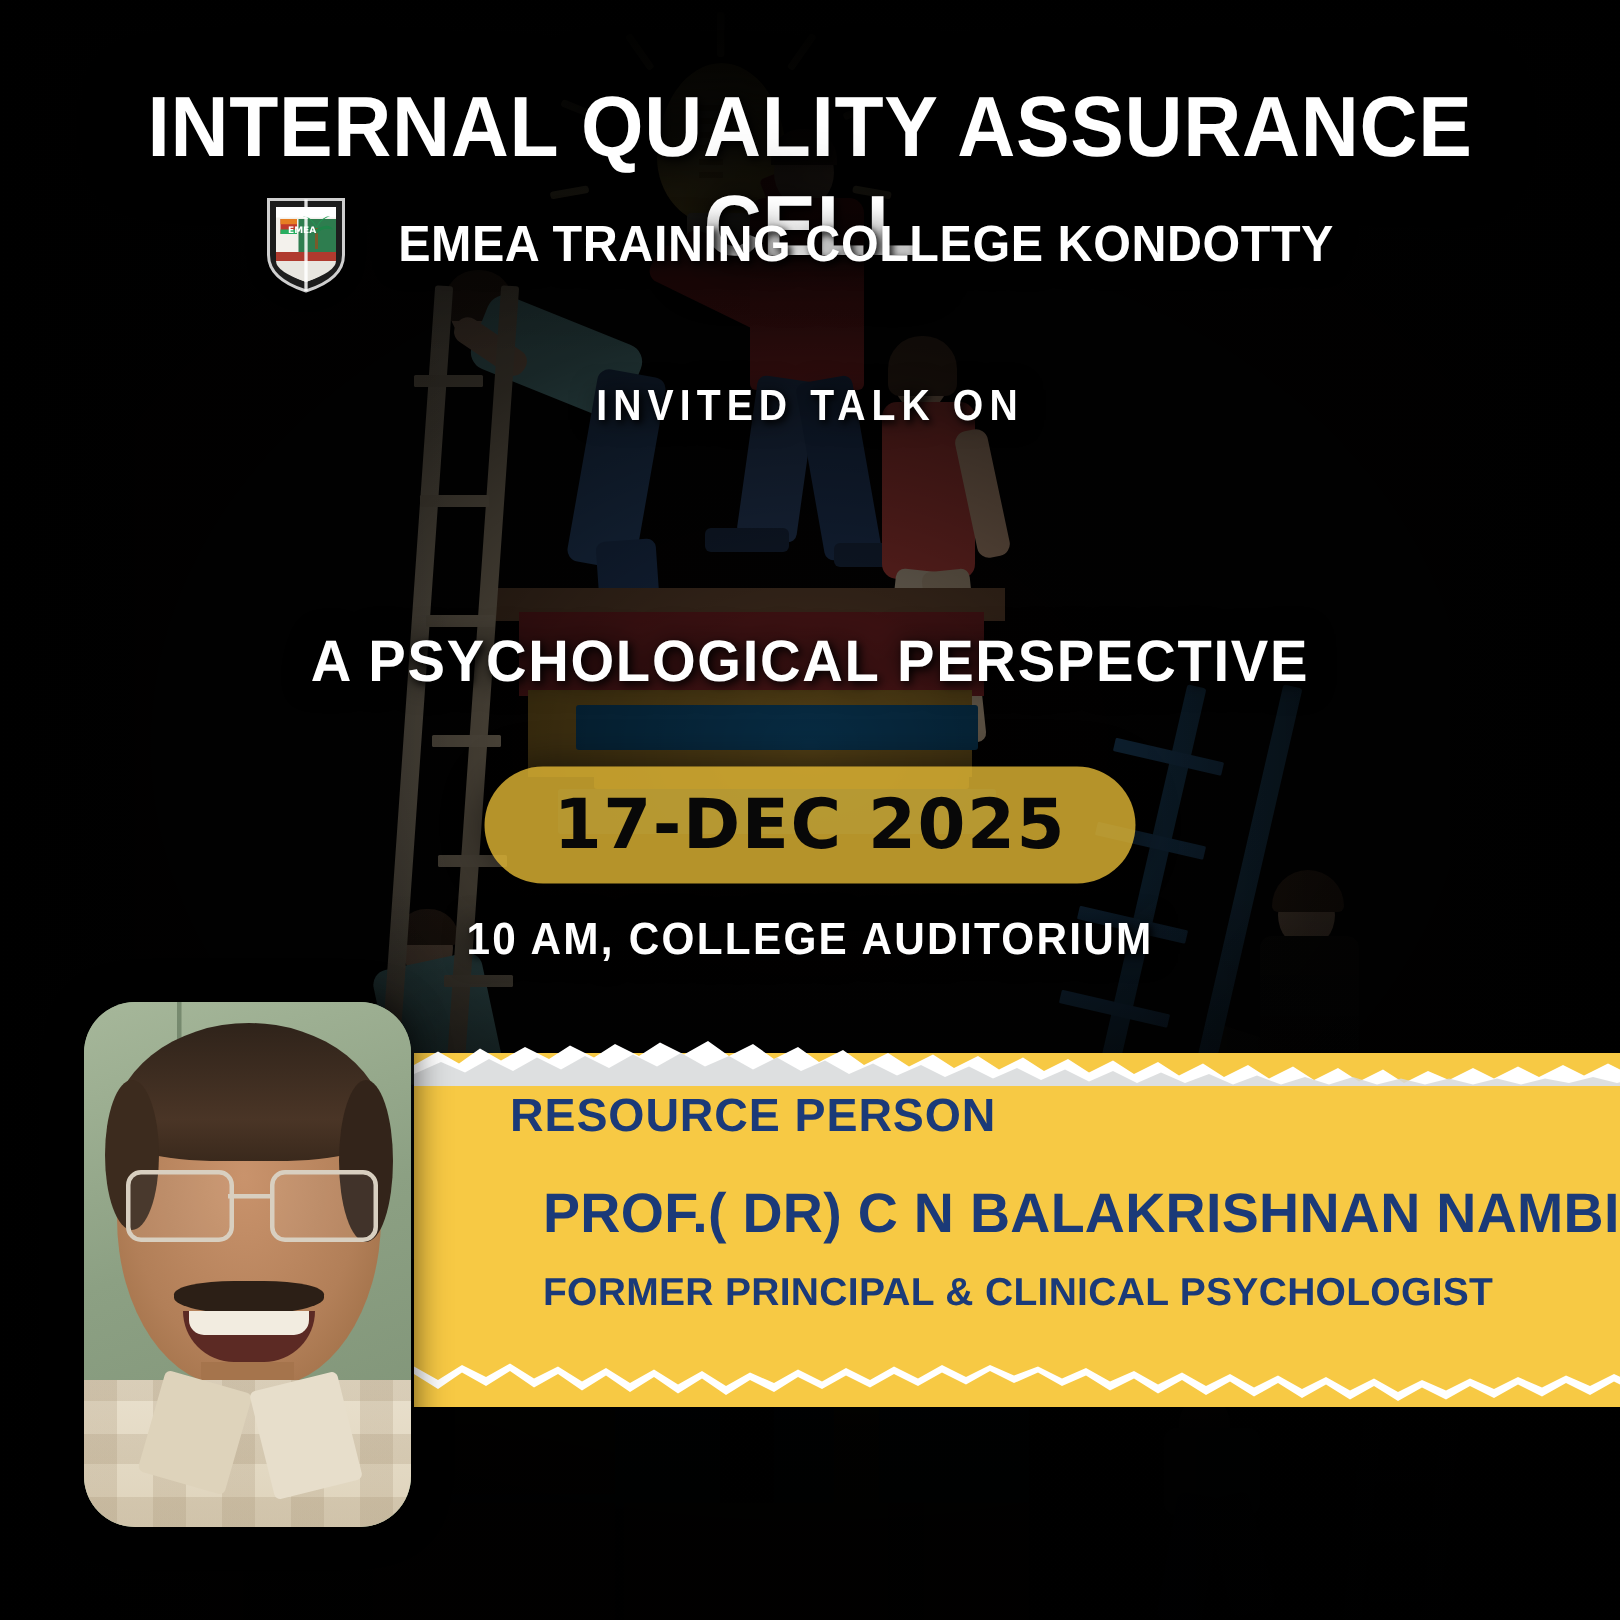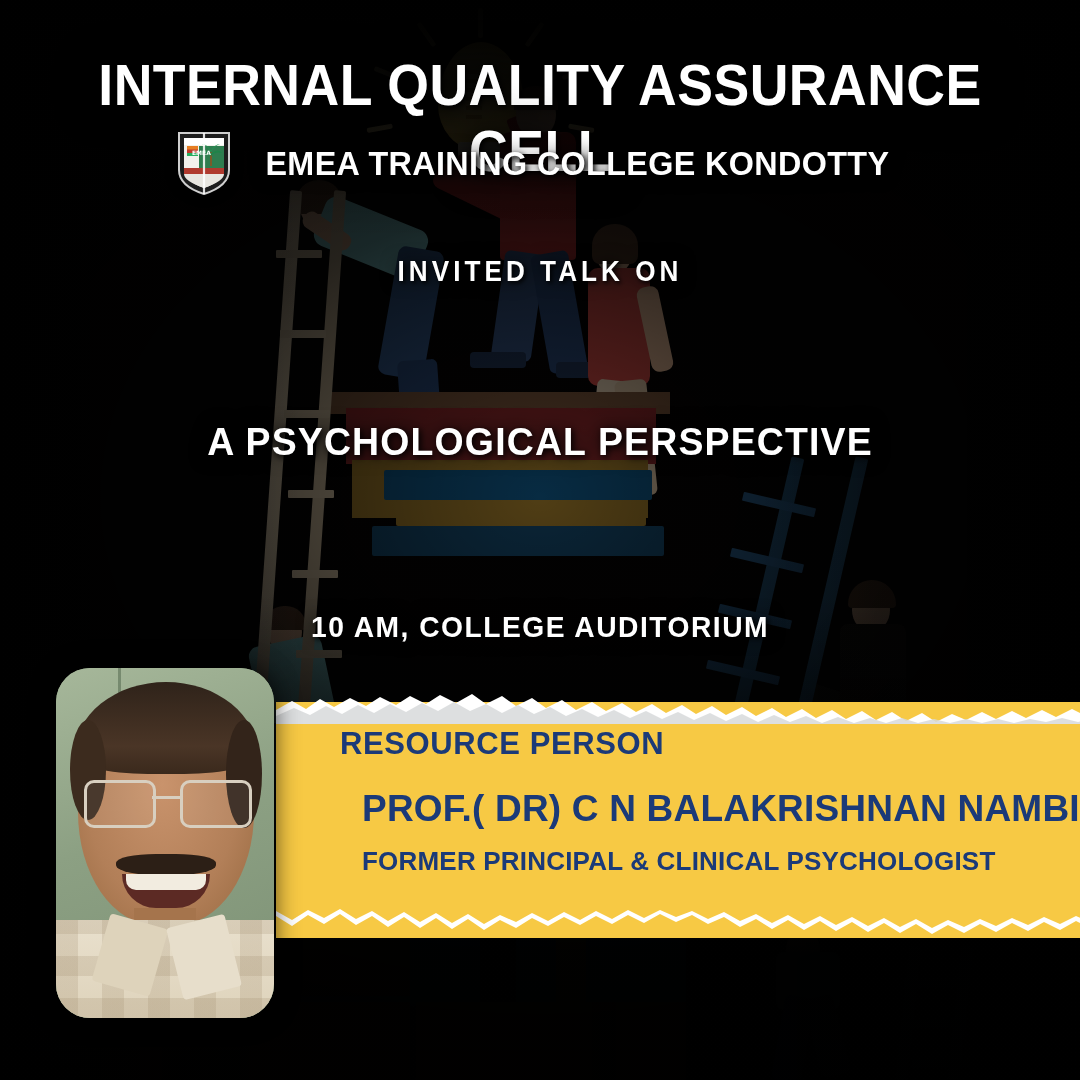--- a/index.html
+++ b/index.html
@@ -286,20 +286,23 @@
         </svg>
       </div>
       <div class="title-sub">EMEA TRAINING COLLEGE KONDOTTY</div>
     </div>
 
     <div class="kicker">INVITED TALK ON</div>
 
 
     <div class="tagline">A PSYCHOLOGICAL PERSPECTIVE</div>
 
+    <div class="date-wrap">
+      <div class="date-pill">17-DEC 2025</div>
+    </div>
 
     <div class="venue">10 AM, COLLEGE AUDITORIUM</div>
 
     <div class="banner"></div>
 
     <svg class="tear tear-top" viewBox="0 0 820 34" preserveAspectRatio="none">
       <path d="M0,34 L0,20 L16,11 L30,19 L44,9 L58,17 L74,8 L90,16 L104,7 L120,15 L134,6 L150,14
                L164,5 L180,13 L196,4 L210,14 L226,6 L240,16 L256,8 L270,18 L286,10 L300,20 L316,12
                L330,21 L346,13 L360,22 L376,14 L390,23 L406,15 L420,24 L436,16 L450,25 L466,17
                L480,26 L496,18 L510,27 L526,19 L540,28 L556,20 L570,29 L586,21 L600,30 L616,22

